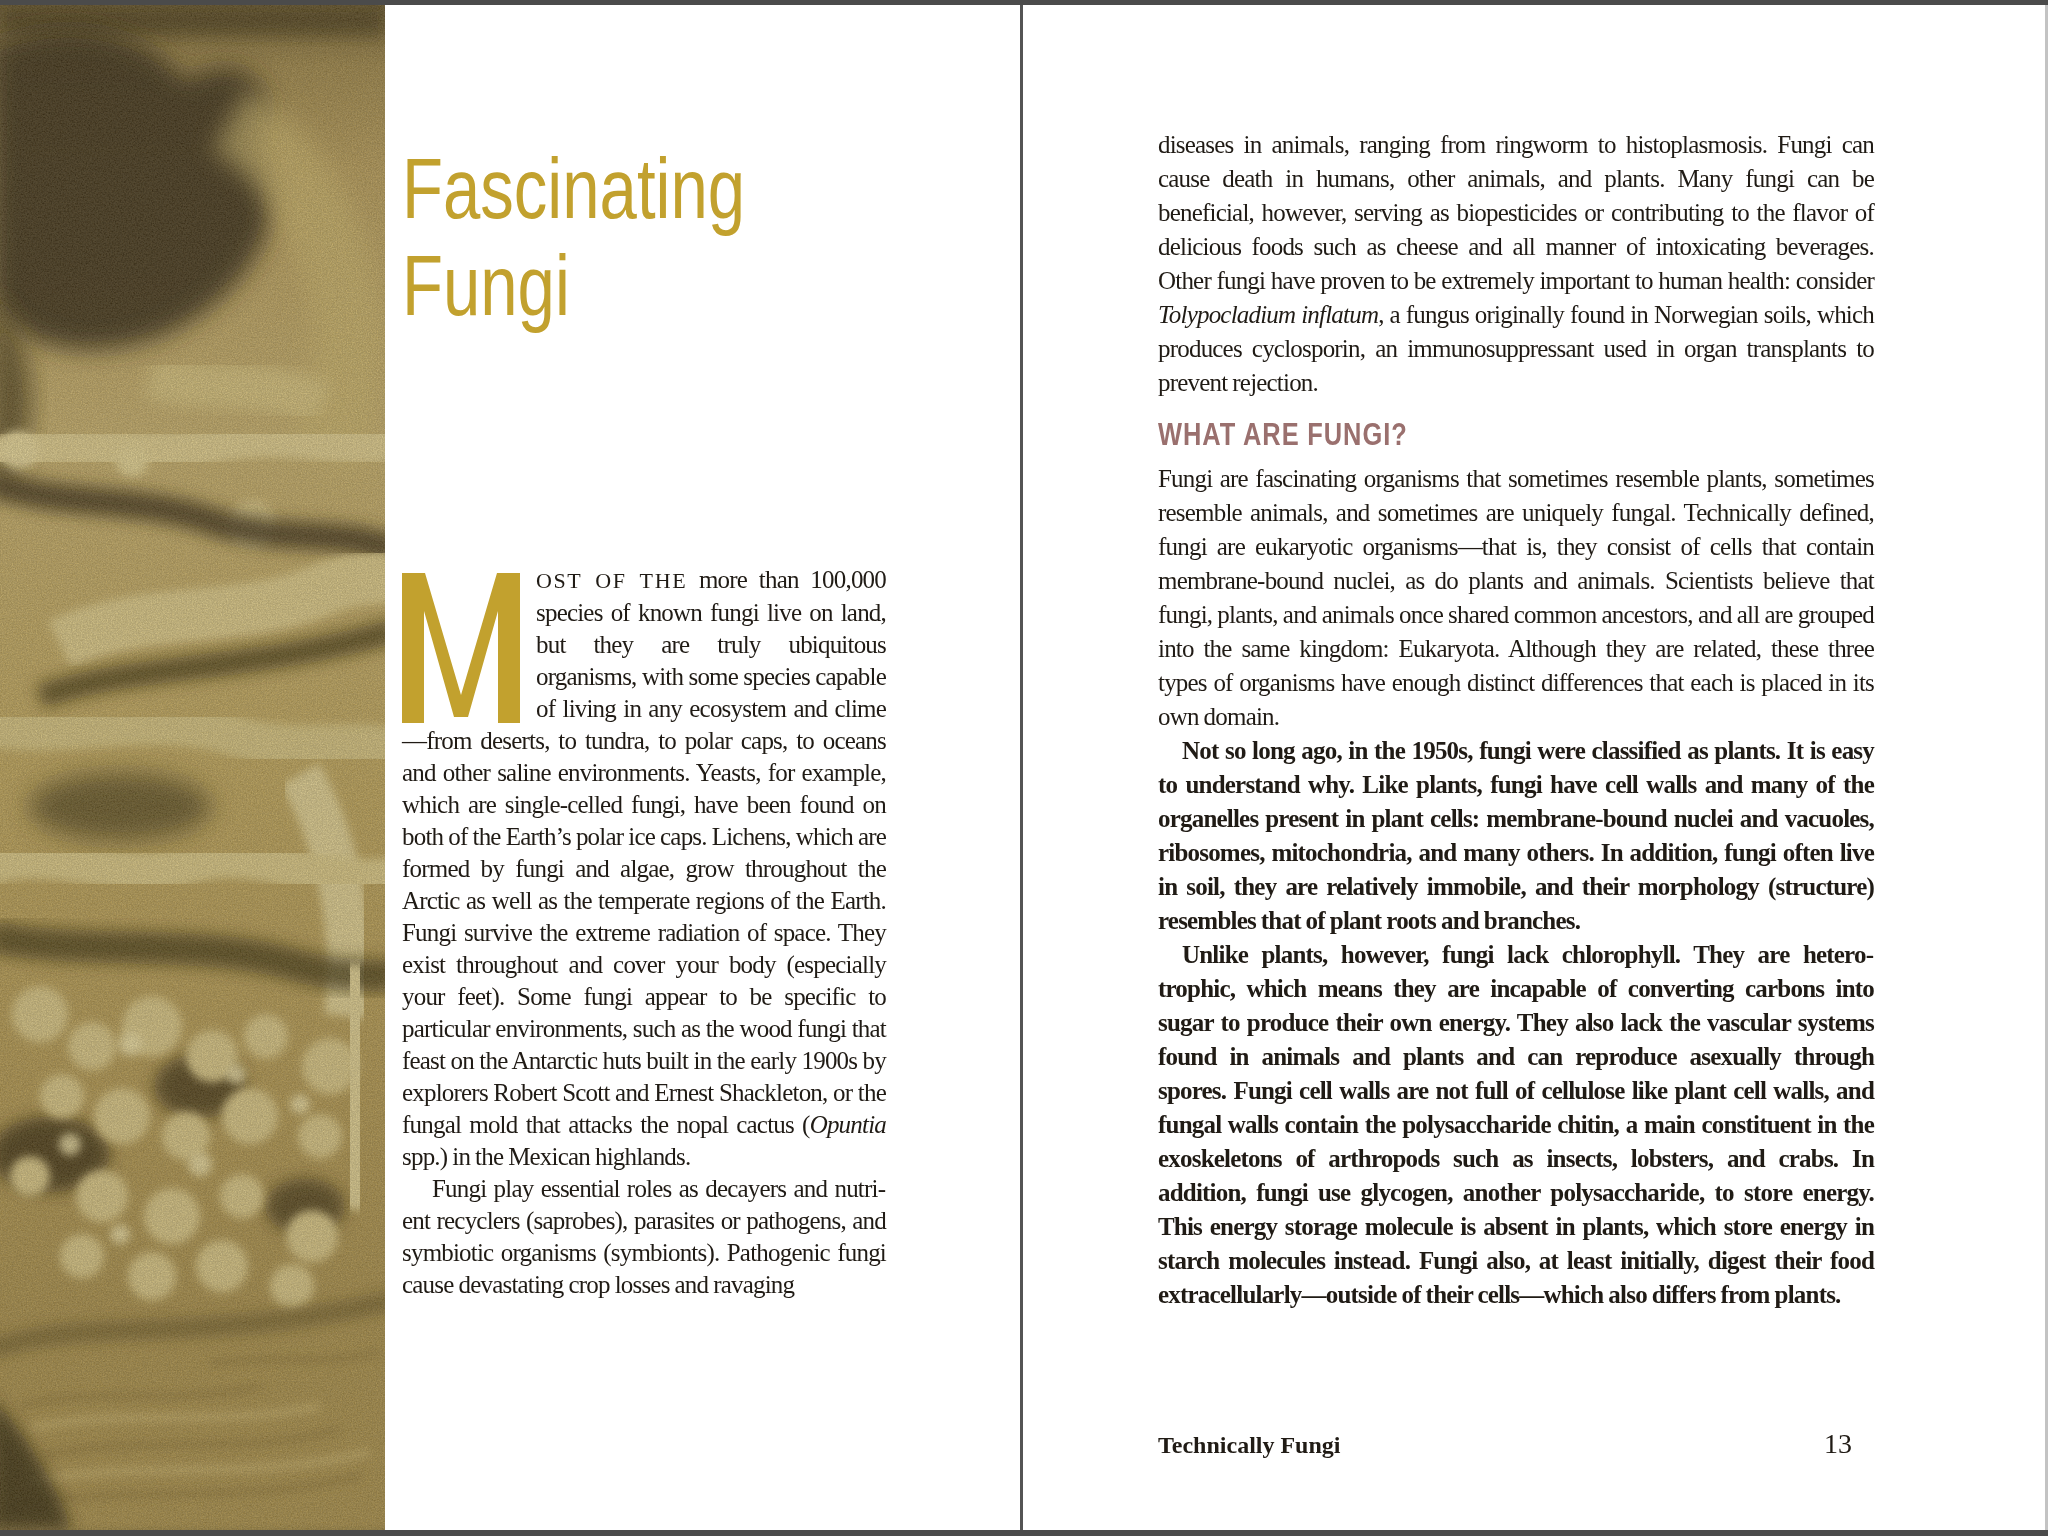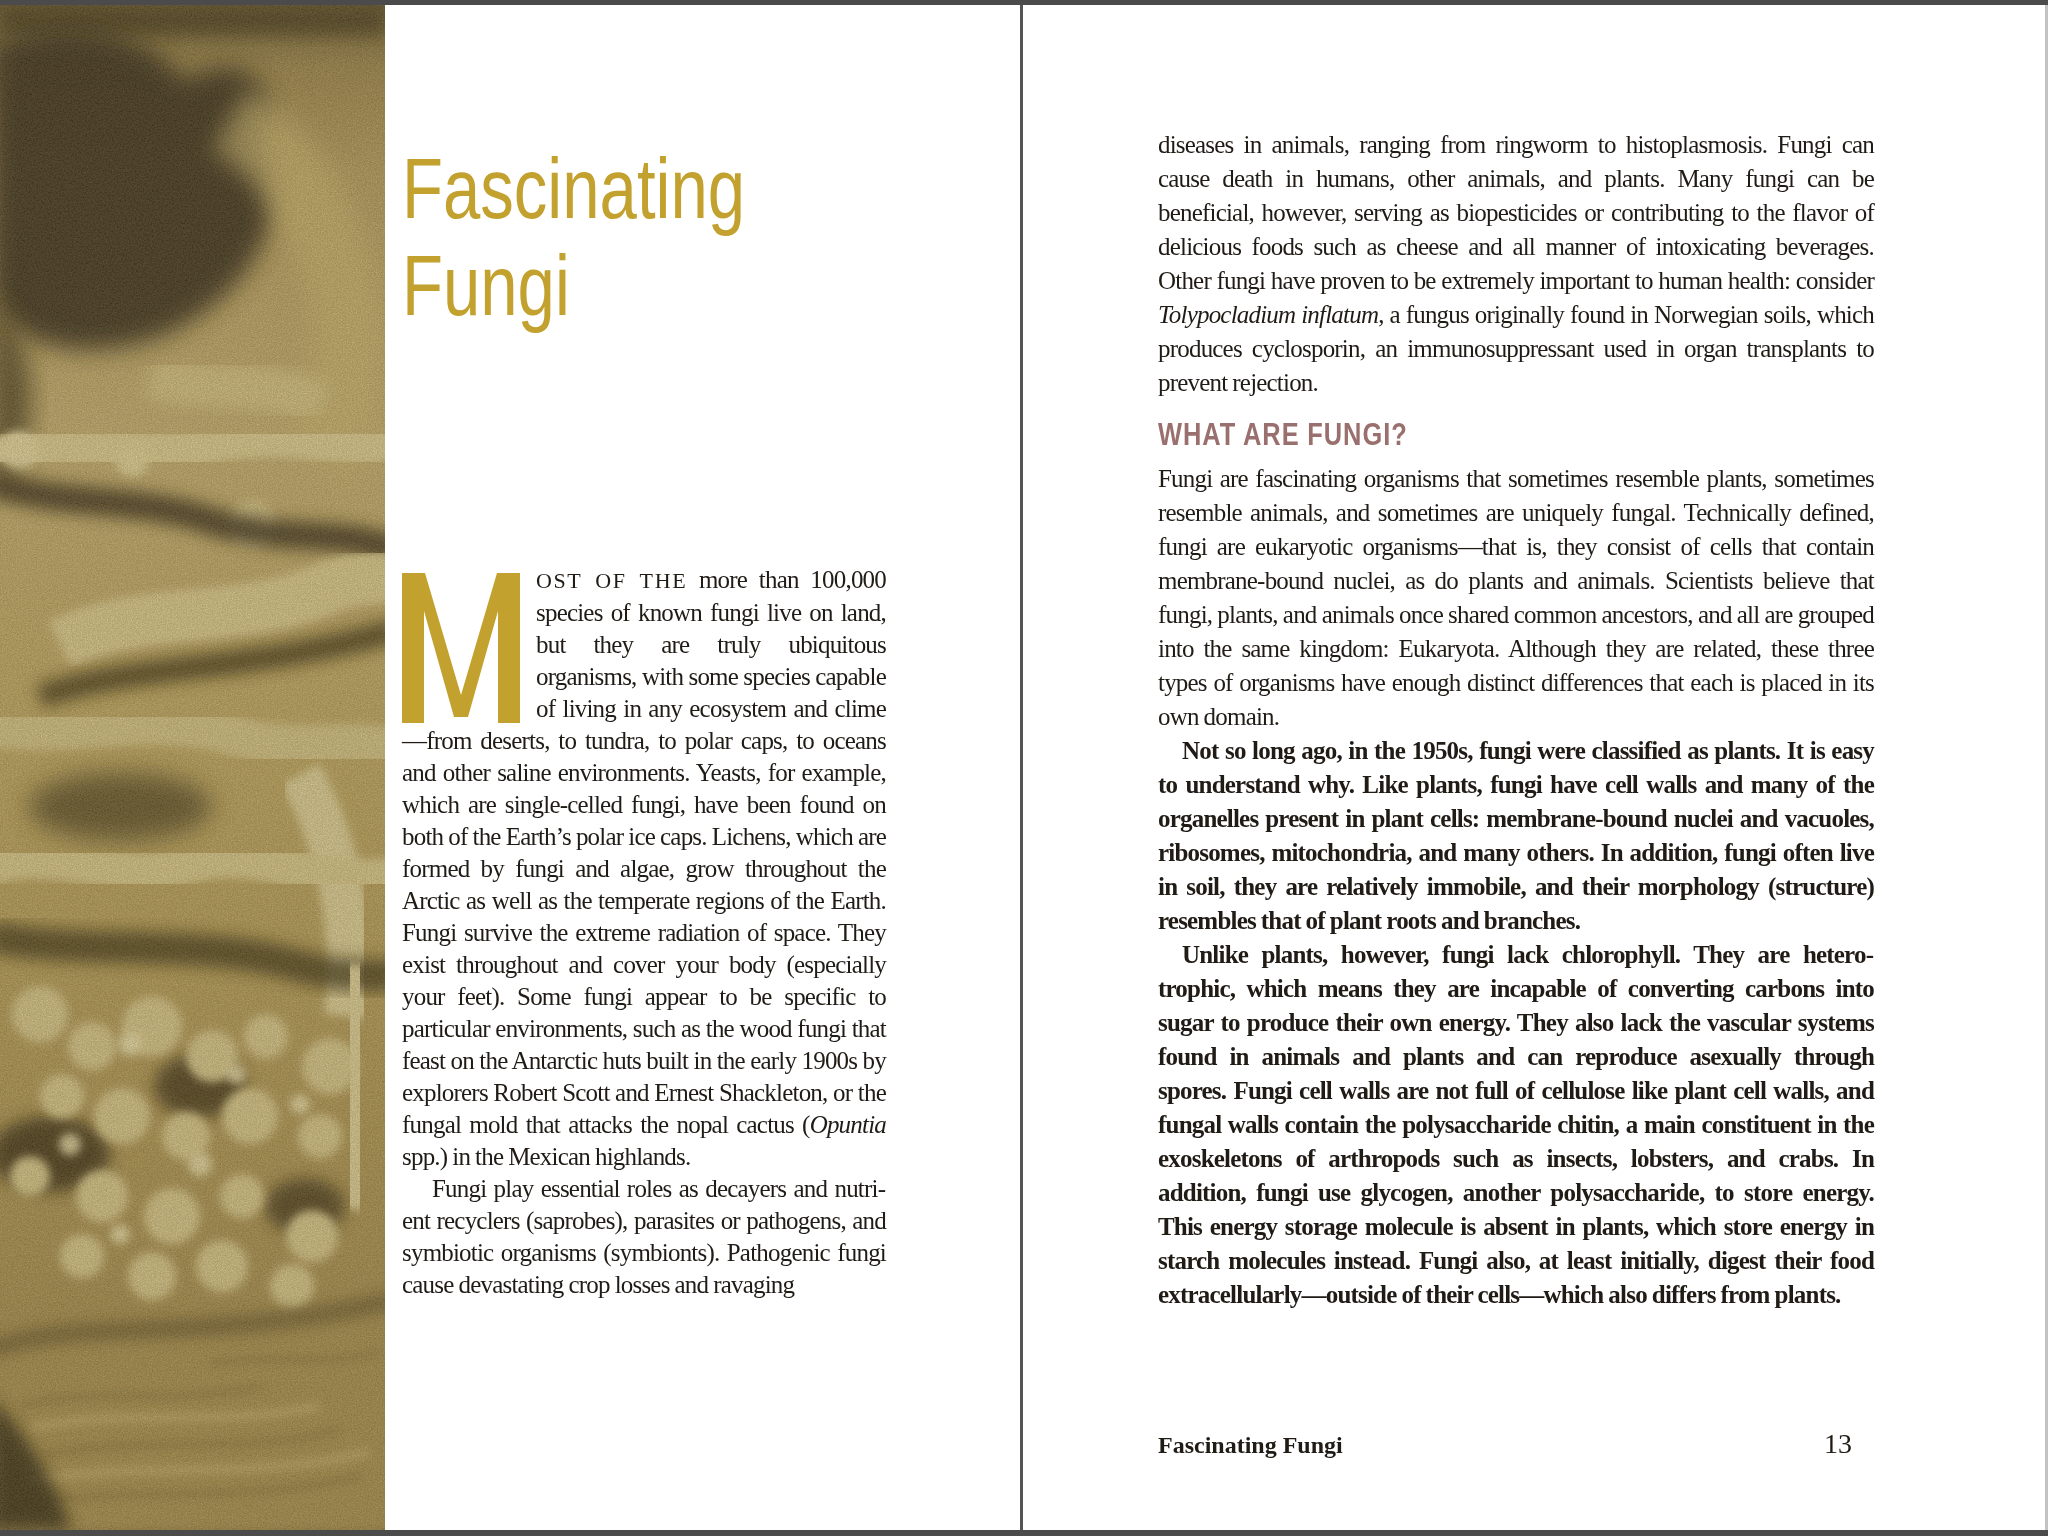--- a/index.html
+++ b/index.html
@@ -197,15 +197,15 @@
   <div class="right-body">
     <p>diseases in animals, ranging from ringworm to histoplasmosis. Fungi can cause death in humans, other animals, and plants. Many fungi can be beneficial, however, serving as biopesticides or contributing to the fla­vor of delicious foods such as cheese and all manner of intoxicating bev­erages. Other fungi have proven to be extremely important to human health: consider <i>Tolypocladium inflatum</i>, a fungus originally found in Nor­wegian soils, which produces cyclosporin, an immunosuppressant used in organ transplants to prevent rejection.</p>
     <h2 class="section-heading">WHAT ARE FUNGI?</h2>
     <p>Fungi are fascinating organisms that sometimes resemble plants, some­times resemble animals, and sometimes are uniquely fungal. Technically defined, fungi are eukaryotic organisms—that is, they consist of cells that contain membrane-bound nuclei, as do plants and animals. Scien­tists believe that fungi, plants, and animals once shared common ances­tors, and all are grouped into the same kingdom: Eukaryota. Although they are related, these three types of organisms have enough distinct differences that each is placed in its own domain.</p>
     <p class="indent-r">Not so long ago, in the 1950s, fungi were classified as plants. It is easy to understand why. Like plants, fungi have cell walls and many of the organelles present in plant cells: membrane-bound nuclei and vacu­oles, ribosomes, mitochondria, and many others. In addition, fungi often live in soil, they are relatively immobile, and their morphology (structure) resembles that of plant roots and branches.</p>
     <p class="indent-r">Unlike plants, however, fungi lack chlorophyll. They are hetero­trophic, which means they are incapable of converting carbons into sugar to produce their own energy. They also lack the vascular sys­tems found in animals and plants and can reproduce asexually through spores. Fungi cell walls are not full of cellulose like plant cell walls, and fungal walls contain the polysaccharide chitin, a main constituent in the exoskel­etons of arthropods such as insects, lobsters, and crabs. In addition, fungi use glycogen, another polysaccharide, to store energy. This energy storage molecule is absent in plants, which store energy in starch molecules instead. Fungi also, at least initially, digest their food extracellularly—outside of their cells—which also differs from plants.</p>
   </div>
 </div>
 
 <div class="page-footer">
-  <span class="running-title">Fascinating Fungi</span>
+  <span class="running-title">Technically Fungi</span>
   <span class="page-number">13</span>
 </div>
 
 </body></html>

